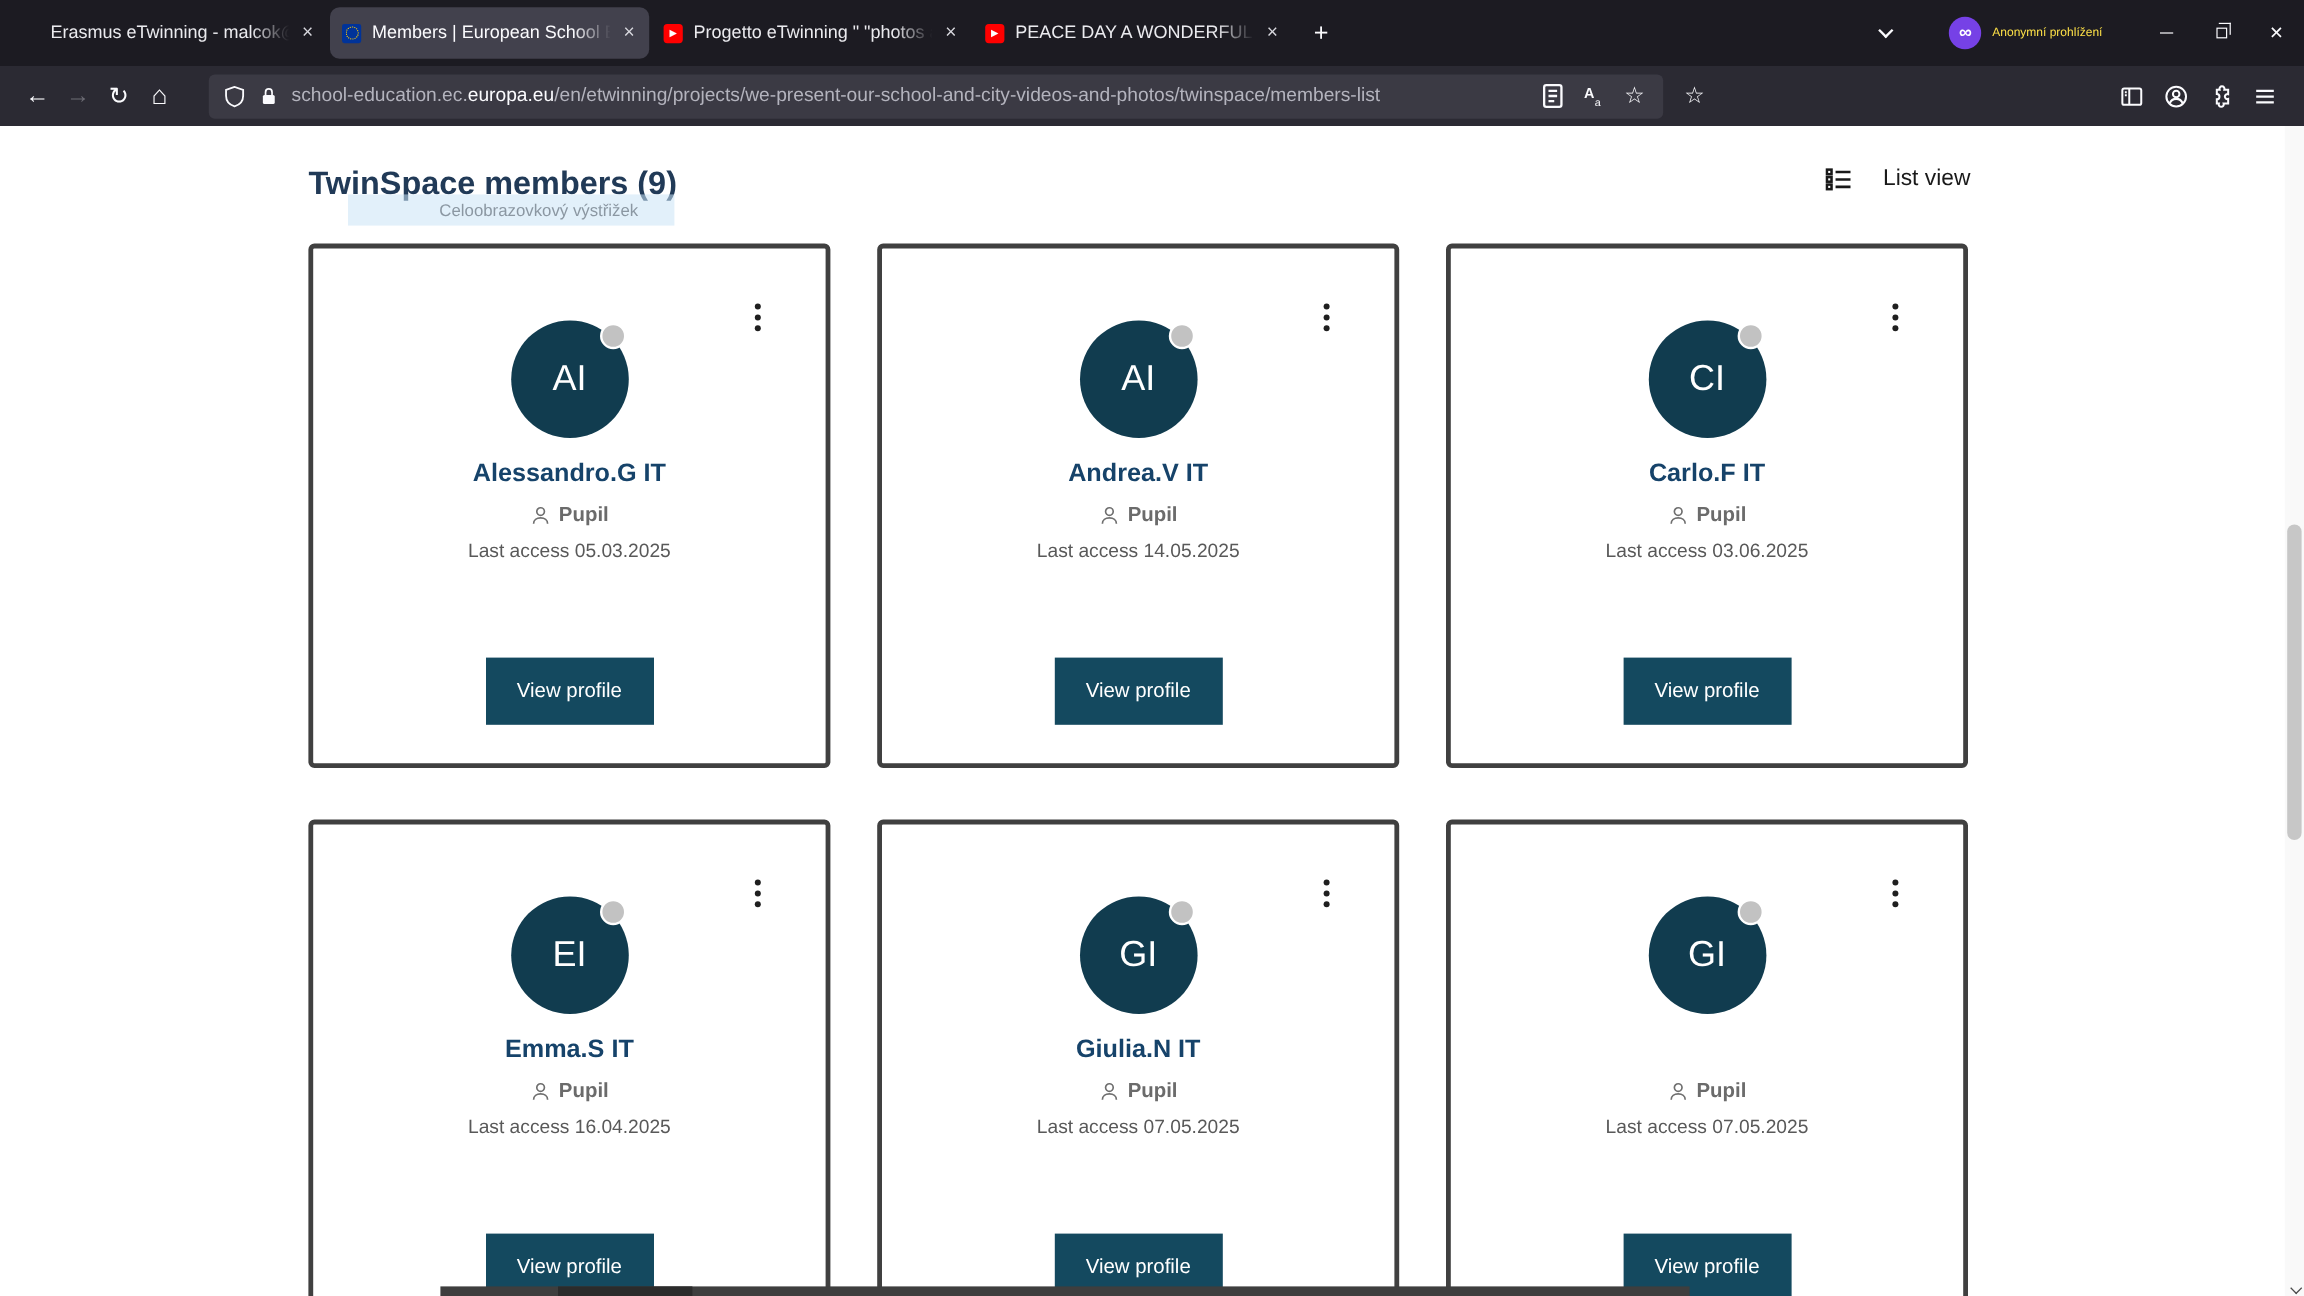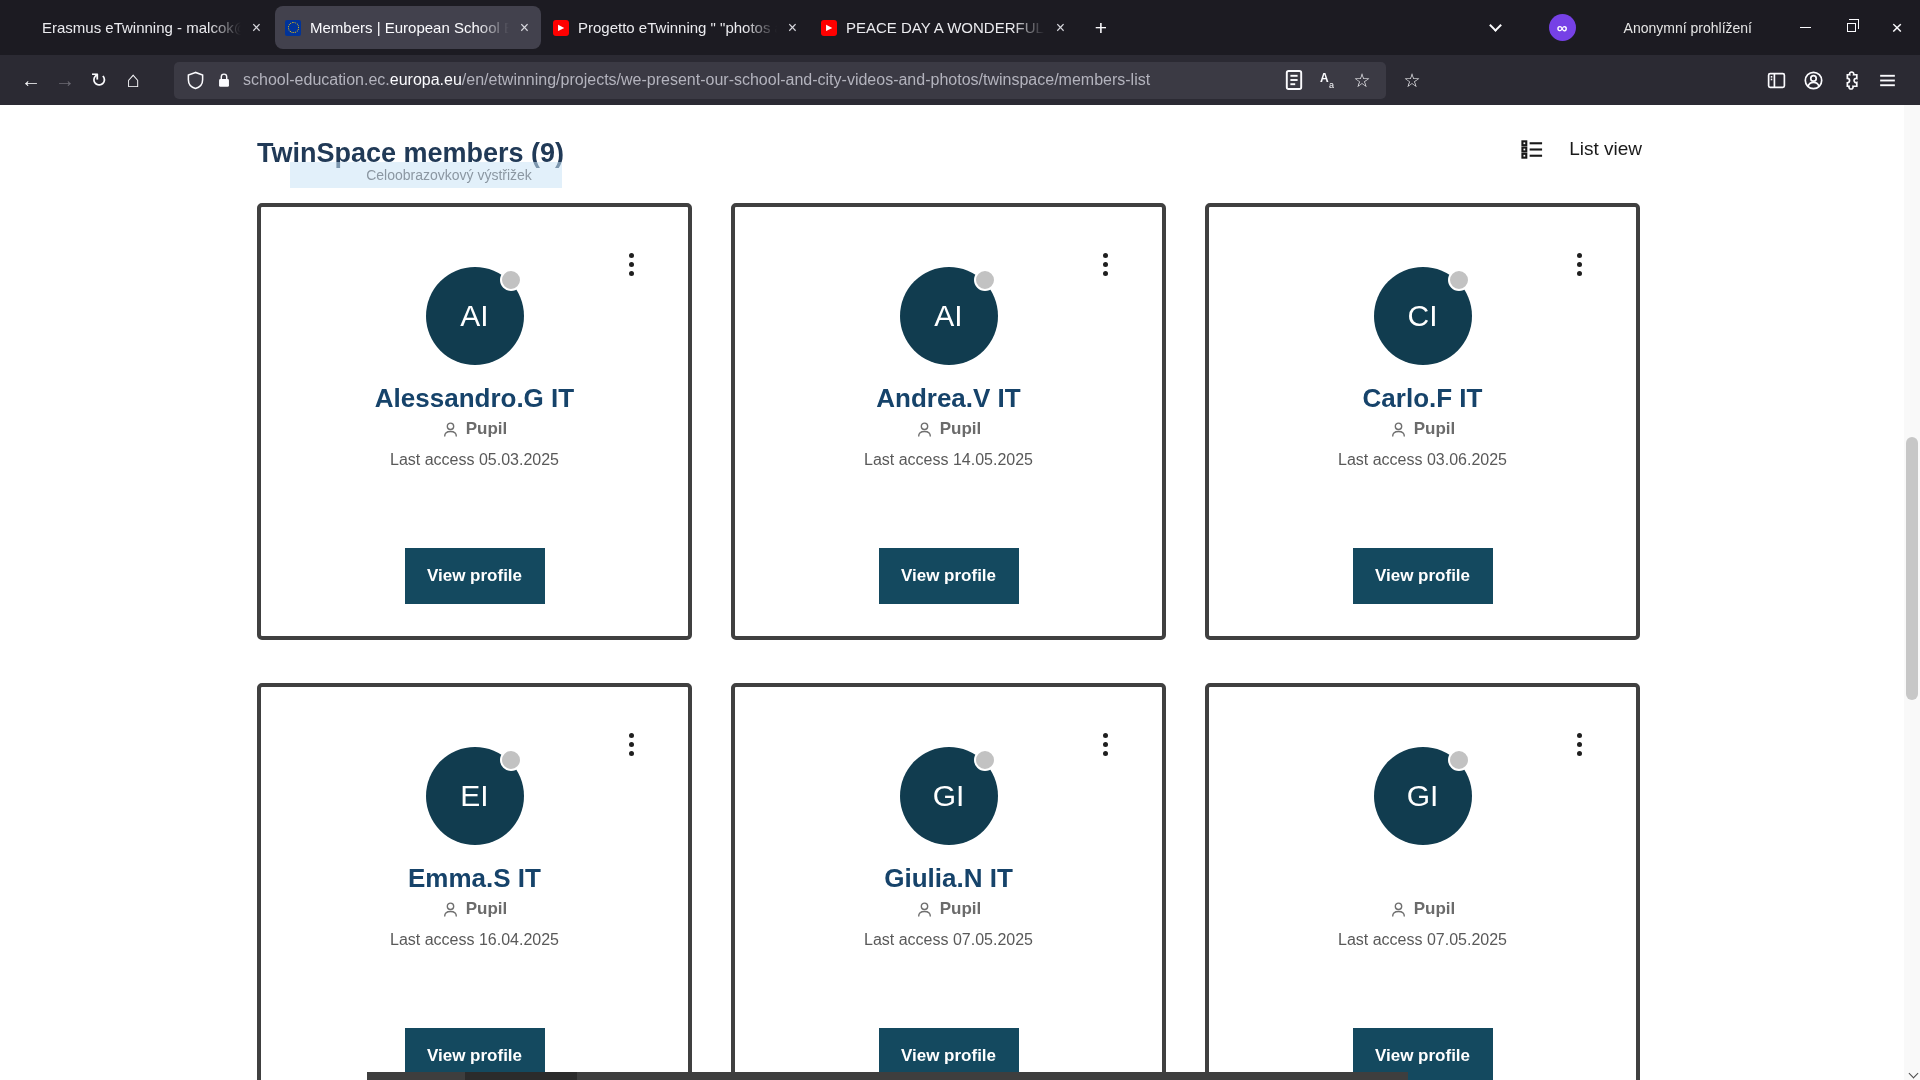--- a/index.html
+++ b/index.html
@@ -16,21 +16,21 @@
   .eu-flag-icon { background:#003399; border-radius:2px; }
   .eu-flag-icon::after { content:""; width:9px; height:9px; border-radius:50%; border:1.5px dotted #ffcc00; }
   .youtube-icon { background:#ff0000; border-radius:3px; }
   .youtube-icon::after { content:"▶"; color:#fff; font-size:8px; line-height:1; }
   .new-tab { width:34px; height:34px; margin-left:6px; border-radius:6px; color:#fbfbfe; font-size:21px; display:flex; align-items:center; justify-content:center; }
   .tabbar-right { margin-left:auto; display:flex; align-items:center; height:100%; }
   .chev { width:9px; height:9px; border-right:2px solid #fbfbfe; border-bottom:2px solid #fbfbfe; transform:rotate(45deg); display:inline-block; }
   .tab-overflow { width:34px; display:flex; justify-content:center; margin-right:36px; }
   .private-badge { display:flex; align-items:center; gap:9px; margin-right:30px; }
   .private-mask-icon { width:27px; height:27px; border-radius:50%; background:#7641e6; color:#fff; font-weight:bold; font-size:15px; display:flex; align-items:center; justify-content:center; }
-  .private-label { color:#e5e5e5; font-size:14px;margin-left:39px; }
+  .private-label { color:#fde047; font-size:10px; }
   .winctl { width:46px; height:55px; display:flex; align-items:center; justify-content:center; color:#fbfbfe; }
   .min-bar { width:11px; height:1.5px; background:#fbfbfe; display:inline-block; }
   .restore-sq { width:9px; height:9px; border:1.4px solid #fbfbfe; display:inline-block; position:relative; background:#1c1b22; }
   .restore-sq::before { content:""; position:absolute; left:1.6px; top:-4.6px; width:9px; height:9px; border:1.4px solid #fbfbfe; border-left:none; border-bottom:none; }
   .close-x { font-size:19px; line-height:1; }
 
   
   .toolbar { height:50px; background:#2b2a33; display:flex; align-items:center; padding:0 14px; }
   .nav-icon { width:34px; height:34px; display:flex; align-items:center; justify-content:center; color:#fbfbfe; font-size:20px; border-radius:4px; flex:0 0 auto; }
   .nav-icon.disabled { color:#6c6b74; }
@@ -48,24 +48,24 @@
   .snip-overlay { position:absolute; left:290px; top:57px; width:272px; height:26px; background:rgba(203,227,246,0.55); color:rgba(105,117,128,0.72); font-size:14px; display:flex; align-items:center; justify-content:center; pointer-events:none;padding-left:46px; }
   .list-view { position:absolute; top:33px; right:278px; display:flex; align-items:center; gap:25px; font-size:19px; color:#1a1a1a; cursor:pointer; }
 
   .grid { position:absolute; left:257px; top:98px; display:grid; grid-template-columns:repeat(3,435px); column-gap:39px; row-gap:43px; }
   .card { width:435px; height:437px; background:#fff; border:4px solid #404040; border-radius:5px; position:relative; }
   .kebab { position:absolute; top:42px; right:50px; display:flex; flex-direction:column; gap:4px; cursor:pointer; padding:4px; }
   .kebab i { width:5px; height:5px; border-radius:50%; background:#1f1f1f; }
   .avatar-wrap { position:absolute; top:60px; left:50%; transform:translateX(-50%); width:98px; height:98px; }
   .avatar-circle { width:98px; height:98px; border-radius:50%; background:#113c4f; color:#fff; font-size:30px; display:flex; align-items:center; justify-content:center; }
   .status-dot { position:absolute; top:2px; right:2px; width:22px; height:22px; border-radius:50%; background:#c2c2c2; border:2px solid #fff; }
-  .member-name { position:absolute; top:176px; width:100%; text-align:center; font-size:26px; font-weight:bold; color:#16436a; }
+  .member-name { position:absolute; top:176px; width:100%; text-align:center; font-size:21px; font-weight:bold; color:#16436a; }
   .member-role { position:absolute; top:212px; width:100%; display:flex; align-items:center; justify-content:center; gap:7px; font-size:17px; font-weight:bold; color:#6b6b6b; }
   .member-access { position:absolute; top:244px; width:100%; text-align:center; font-size:16px; color:#595959; }
-  .view-profile { position:absolute; top:341px; left:50%; transform:translateX(-50%); width:140px; height:56px; background:#14495f; color:#fff; border:none; font-family:"Liberation Sans",sans-serif; font-size:17px; font-weight:bold; cursor:pointer; }
+  .view-profile { position:absolute; top:341px; left:50%; transform:translateX(-50%); width:140px; height:56px; background:#14495f; color:#fff; border:none; font-family:"Liberation Sans",sans-serif; font-size:17px; font-weight:normal; cursor:pointer; }
 
   
   .vscroll-track { position:absolute; right:0; top:0; width:16px; height:975px; background:#f9f9f9; }
   .vscroll-thumb { position:absolute; right:2px; top:332px; width:12px; height:263px; border-radius:6px; background:#c7c7c7; }
   .vscroll-arrow { position:absolute; right:3px; bottom:3px; width:7px; height:7px; border-right:1.8px solid #4a4a4a; border-bottom:1.8px solid #4a4a4a; transform:rotate(45deg); }
   .hscroll { position:absolute; left:367px; bottom:0; width:1041px; height:8px; background:#3e3e3e; }
   .hscroll-thumb { position:absolute; left:98px; top:0; width:112px; height:8px; background:#2b2b2b; }
 </style>
 </head>
 <body>

